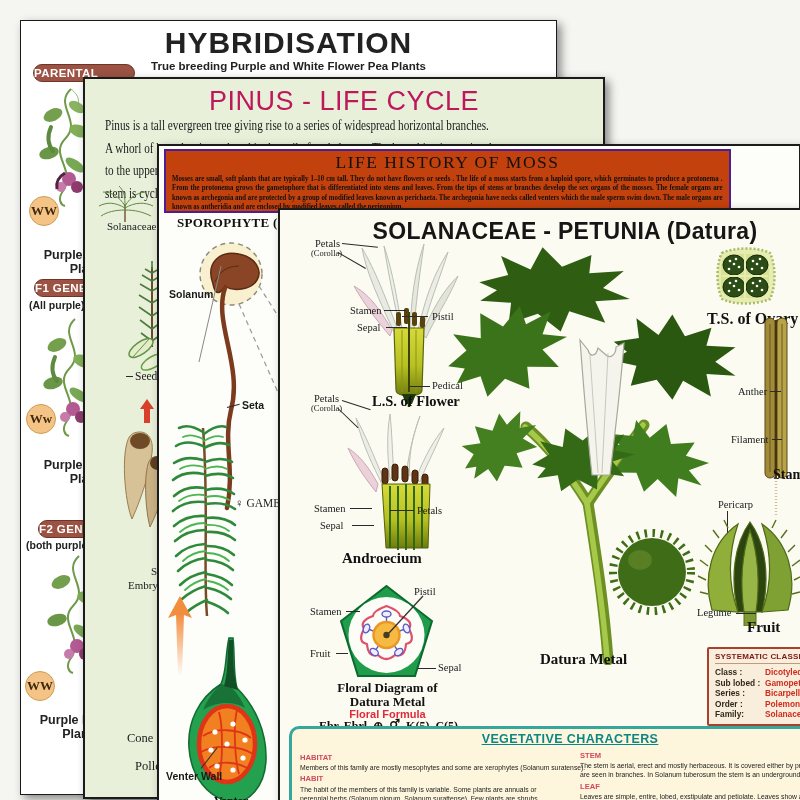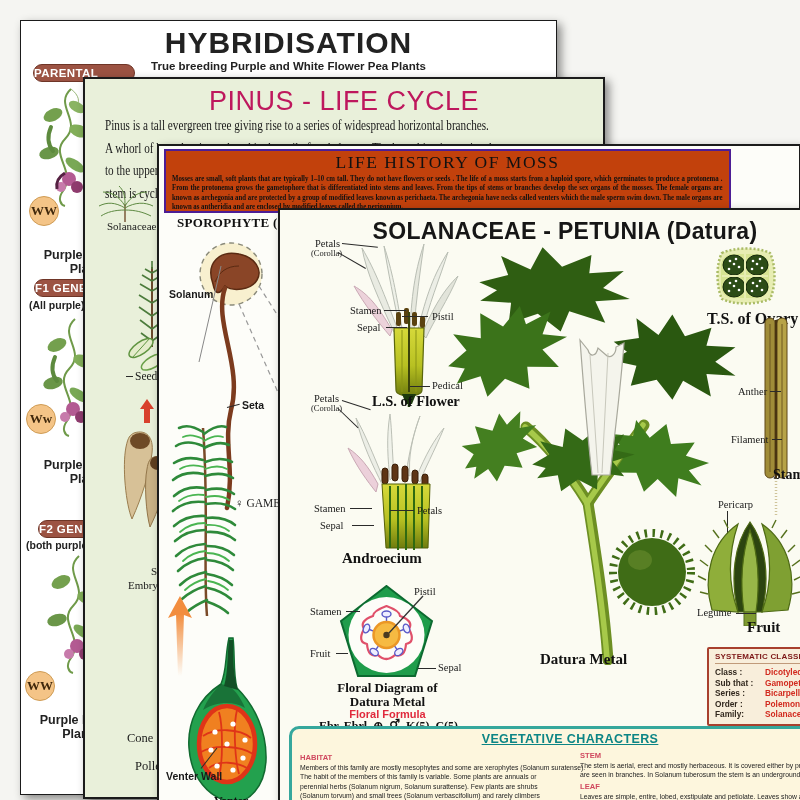--- a/index.html
+++ b/index.html
@@ -488,21 +488,21 @@
     <div class="fd-cap red" style="left:45px;top:498px;font-size:11px;font-family:'Liberation Sans',sans-serif">Floral Formula</div>
     <div class="fd-cap" style="left:30px;top:509px;width:160px;font-size:12px">Ebr, Ebrl, ⊕, ⚥, K(5), C(5), A5, G2</div>
 
     <div class="cls-box" style="left:427px;top:437px;width:190px">
       <div class="cls-head">SYSTEMATIC CLASSIFICATION</div>
       <div class="cls-row">
           <span class="cls-l">Class :</span>
           <span class="cls-v">Dicotyledonae</span>
         </div>
       <div class="cls-row">
-          <span class="cls-l">Sub that :</span>
+          <span class="cls-l">Sub lobed :</span>
           <span class="cls-v">Gamopetalae</span>
         </div>
       <div class="cls-row">
           <span class="cls-l">Series :</span>
           <span class="cls-v">Bicarpellatae</span>
         </div>
       <div class="cls-row">
           <span class="cls-l">Order :</span>
           <span class="cls-v">Polemoniales</span>
         </div>
@@ -510,20 +510,21 @@
           <span class="cls-l">Family:</span>
           <span class="cls-v">Solanaceae</span>
         </div>
     </div>
 
     <div class="veg-box" style="left:9px;top:516px;width:556px;height:120px">
       <div class="veg-head">VEGETATIVE CHARACTERS</div>
       <div class="vcol" style="left:8px;width:264px">
         <div class="vh">HABITAT</div>
         <div class="nw">Members of this family are mostly mesophytes and some are xerophytes (Solanum suratense).</div>
+        <div class="vh">HABIT</div>
         <div>The habit of the members of this family is variable. Some plants are annuals or perennial herbs (Solanum nigrum, Solanum surattense). Few plants are shrubs (Solanum torvum) and small trees (Solanum verbascifolium) and rarely climbers (Solanum dulcamara)</div>
 
       </div>
       <div class="vcol" style="left:288px;width:300px">
         <div class="vh" style="margin-top:0">STEM</div>
         <div>The stem is aerial, erect and mostly herbaceous. It is covered either by prickles or spines, spines are seen in branches. In Solanum tuberosum the stem is an underground tuber.</div>
         <div class="vh">LEAF</div>
         <div>Leaves are simple, entire, lobed, exstipulate and petiolate. Leaves show alternate or terminal phyllotaxy in the vegetative regions and in the region of inflorescence, leaves appear to be opposite or whorled due to fusion of petiole with the internode. They are usually simple or pinnately lobed. Venation is reticulate.</div>
       </div>
     </div>

